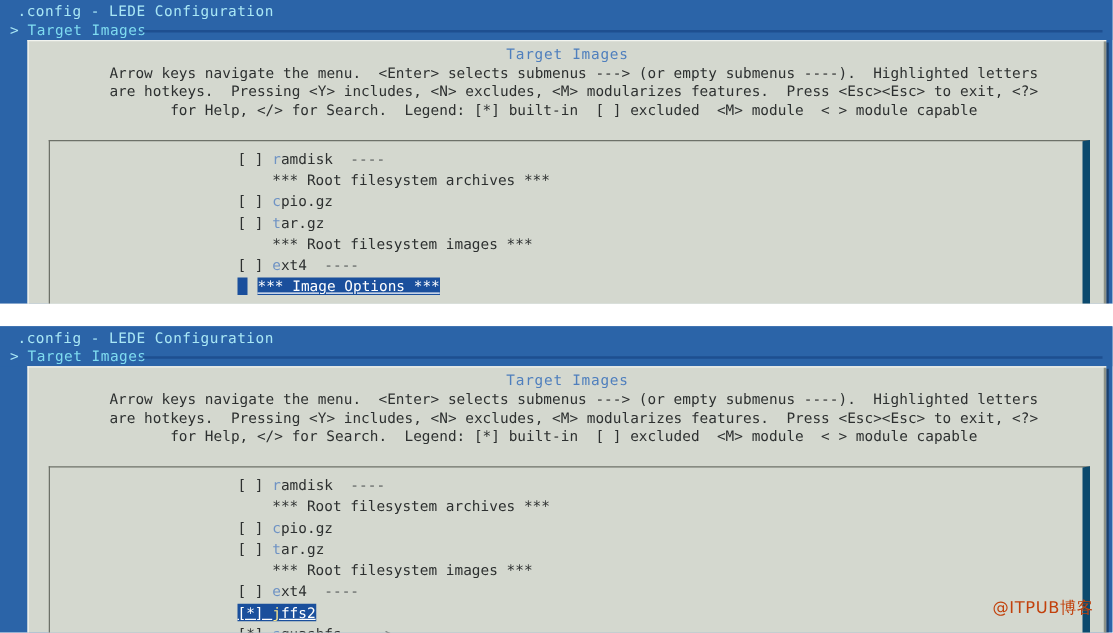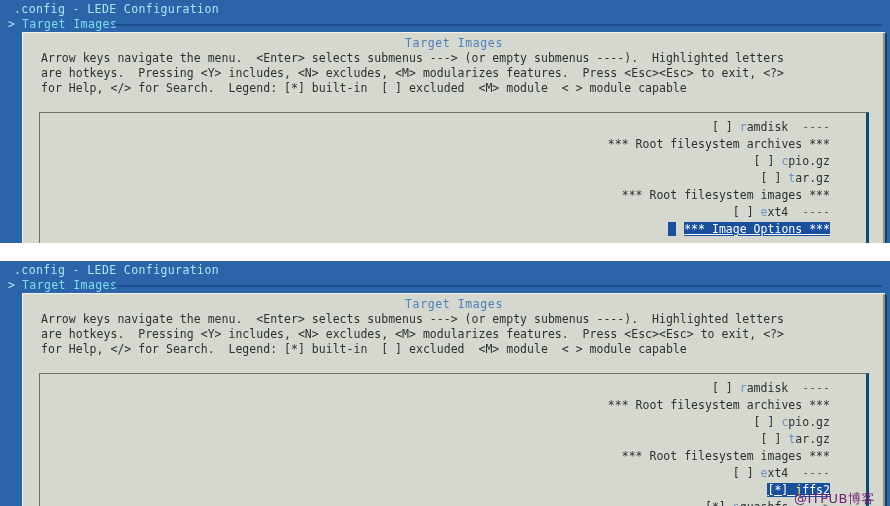--- a/index.html
+++ b/index.html
@@ -111,33 +111,33 @@
     left: 18px;
     top: 18px;
     width: 836px;
   }
   .help-line {
     font-size: 11.5px;
     line-height: 15px;
     letter-spacing: 0.02px;
     color: #2d3030;
     white-space: pre;
+    text-align: center;
   }
 
   
   .menu-frame {
     position: absolute;
     left: 16px;
     width: 826px;
     background: #d4d8cf;
     border-top: 1px solid #6d7169;
     border-left: 1px solid #6d7169;
-    border-right: 3px solid #0c4a6e;
-    overflow: hidden;
-    text-align: right;
+    border-right: 6px solid #0c4a6e;
+    overflow: hidden;
   }
   .menu-frame.top-frame { top: 79px; height: 132px; }
   .menu-frame.bot-frame { top: 79px; height: 134px; }
 
   .menu-list {
     position: absolute;
     left: 150px;
     top: 6px;
     width: 640px;
   }
@@ -172,24 +172,24 @@
   .sel .hot {
     color: #ffe98a;
   }
   .dim {
     color: #5d6160;
   }
 
   .watermark {
     position: absolute;
     right: 10px;
-    bottom: 0;
+    bottom: 12px;
     font-size: 13px;
     line-height: 16px;
-    color: #701a75;
+    color: #c2410c;
     font-family: "DejaVu Sans", "Liberation Sans", sans-serif;
     letter-spacing: 0.5px;
     white-space: pre;
   }
 
   .gap-strip {
     position: absolute;
     left: 0;
     top: 243px;
     width: 890px;

